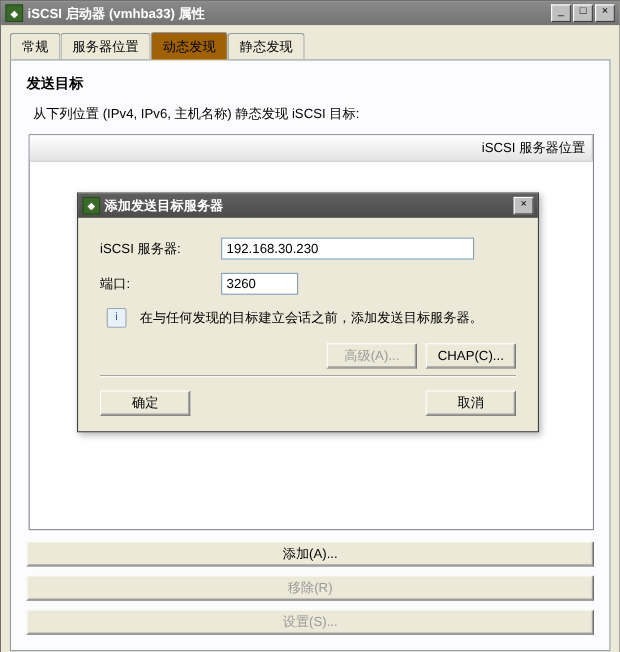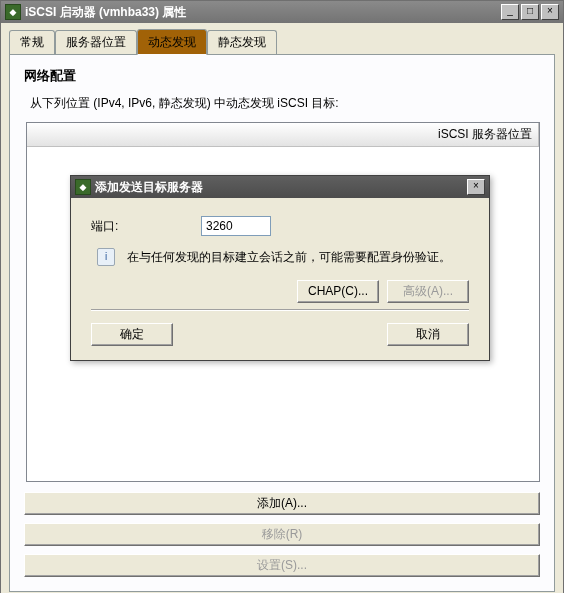--- a/index.html
+++ b/index.html
@@ -227,22 +227,22 @@
 
   <div class="client">
     <div class="tabs">
       <div class="tab">常规</div>
       <div class="tab">服务器位置</div>
       <div class="tab active">动态发现</div>
       <div class="tab">静态发现</div>
     </div>
 
     <div class="tabpanel">
-      <div class="heading">网络配置</div>
-      <div class="instruction">从下列位置 (IPv4, IPv6, 静态发现) 中动态发现 iSCSI 目标:</div>
+      <div class="heading">发送目标</div>
+      <div class="instruction">从下列位置 (IPv4, IPv6, 主机名称) 静态发现 iSCSI 目标:</div>
 
       <div class="grid">
         <div class="grid-header">
           <div class="col">iSCSI 服务器位置</div>
         </div>
       </div>
 
       <div class="bottom-btns">
         <div class="btn">添加(A)...</div>
         <div class="btn disabled">移除(R)</div>
@@ -256,35 +256,39 @@
   </div>
 
   <div class="modal">
     <div class="titlebar">
       <span class="app-icon">◆</span>
       <span class="title-text">添加发送目标服务器</span>
       <div class="winbtn">×</div>
     </div>
     <div class="modal-body">
 
+      <div class="form-row">
+        <span class="label">iSCSI 服务器:</span>
+        <input class="text-input server" value="192.168.30.230" style="">
+      </div>
 
       <div class="form-row">
         <span class="label">端口:</span>
         <input class="text-input port" value="3260" style="">
       </div>
 
 
       <div class="note-row">
         <span class="info-icon">i</span>
-        <span class="note-text">在与任何发现的目标建立会话之前，可能需要配置身份验证。</span>
+        <span class="note-text">在与任何发现的目标建立会话之前，添加发送目标服务器。</span>
       </div>
 
       <div class="modal-upper-btns">
+        <div class="btn disabled">高级(A)...</div>
         <div class="btn">CHAP(C)...</div>
-        <div class="btn disabled">高级(A)...</div>
       </div>
 
       <div class="modal-sep"></div>
 
       <div class="modal-lower-btns">
         <div class="btn">确定</div>
         <div class="btn">取消</div>
       </div>
 
     </div>

